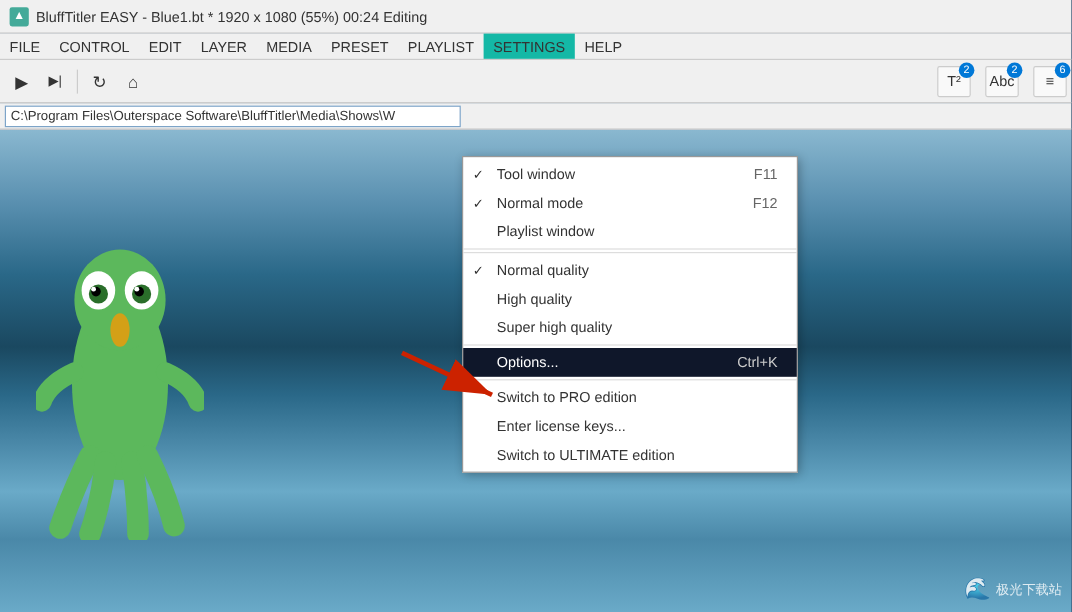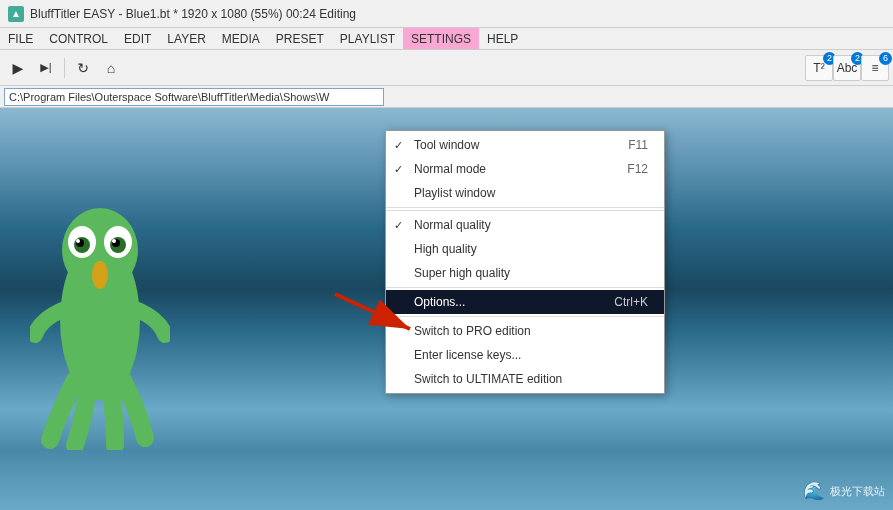--- a/index.html
+++ b/index.html
@@ -54,21 +54,21 @@
     .menu-item {
       padding: 2px 8px;
       font-size: 12px;
       color: #333;
       cursor: pointer;
       height: 100%;
       display: flex;
       align-items: center;
     }
     .menu-item.active {
-      background: #f9a8d4;
+      background: #14b8a6;
       color: #333;
     }
 
     
     .toolbar {
       background: #f0f0f0;
       height: 36px;
       display: flex;
       align-items: center;
       padding: 0 4px;
@@ -92,21 +92,21 @@
     .toolbar-separator {
       width: 1px;
       height: 20px;
       background: #ccc;
       margin: 0 4px;
     }
     .toolbar-right {
       margin-left: auto;
       display: flex;
       align-items: center;
-      gap: 0;
+      gap: 12px;
     }
     .toolbar-badge-btn {
       width: 28px;
       height: 26px;
       border: 1px solid #ccc;
       background: #f9f9f9;
       cursor: pointer;
       display: flex;
       align-items: center;
       justify-content: center;

